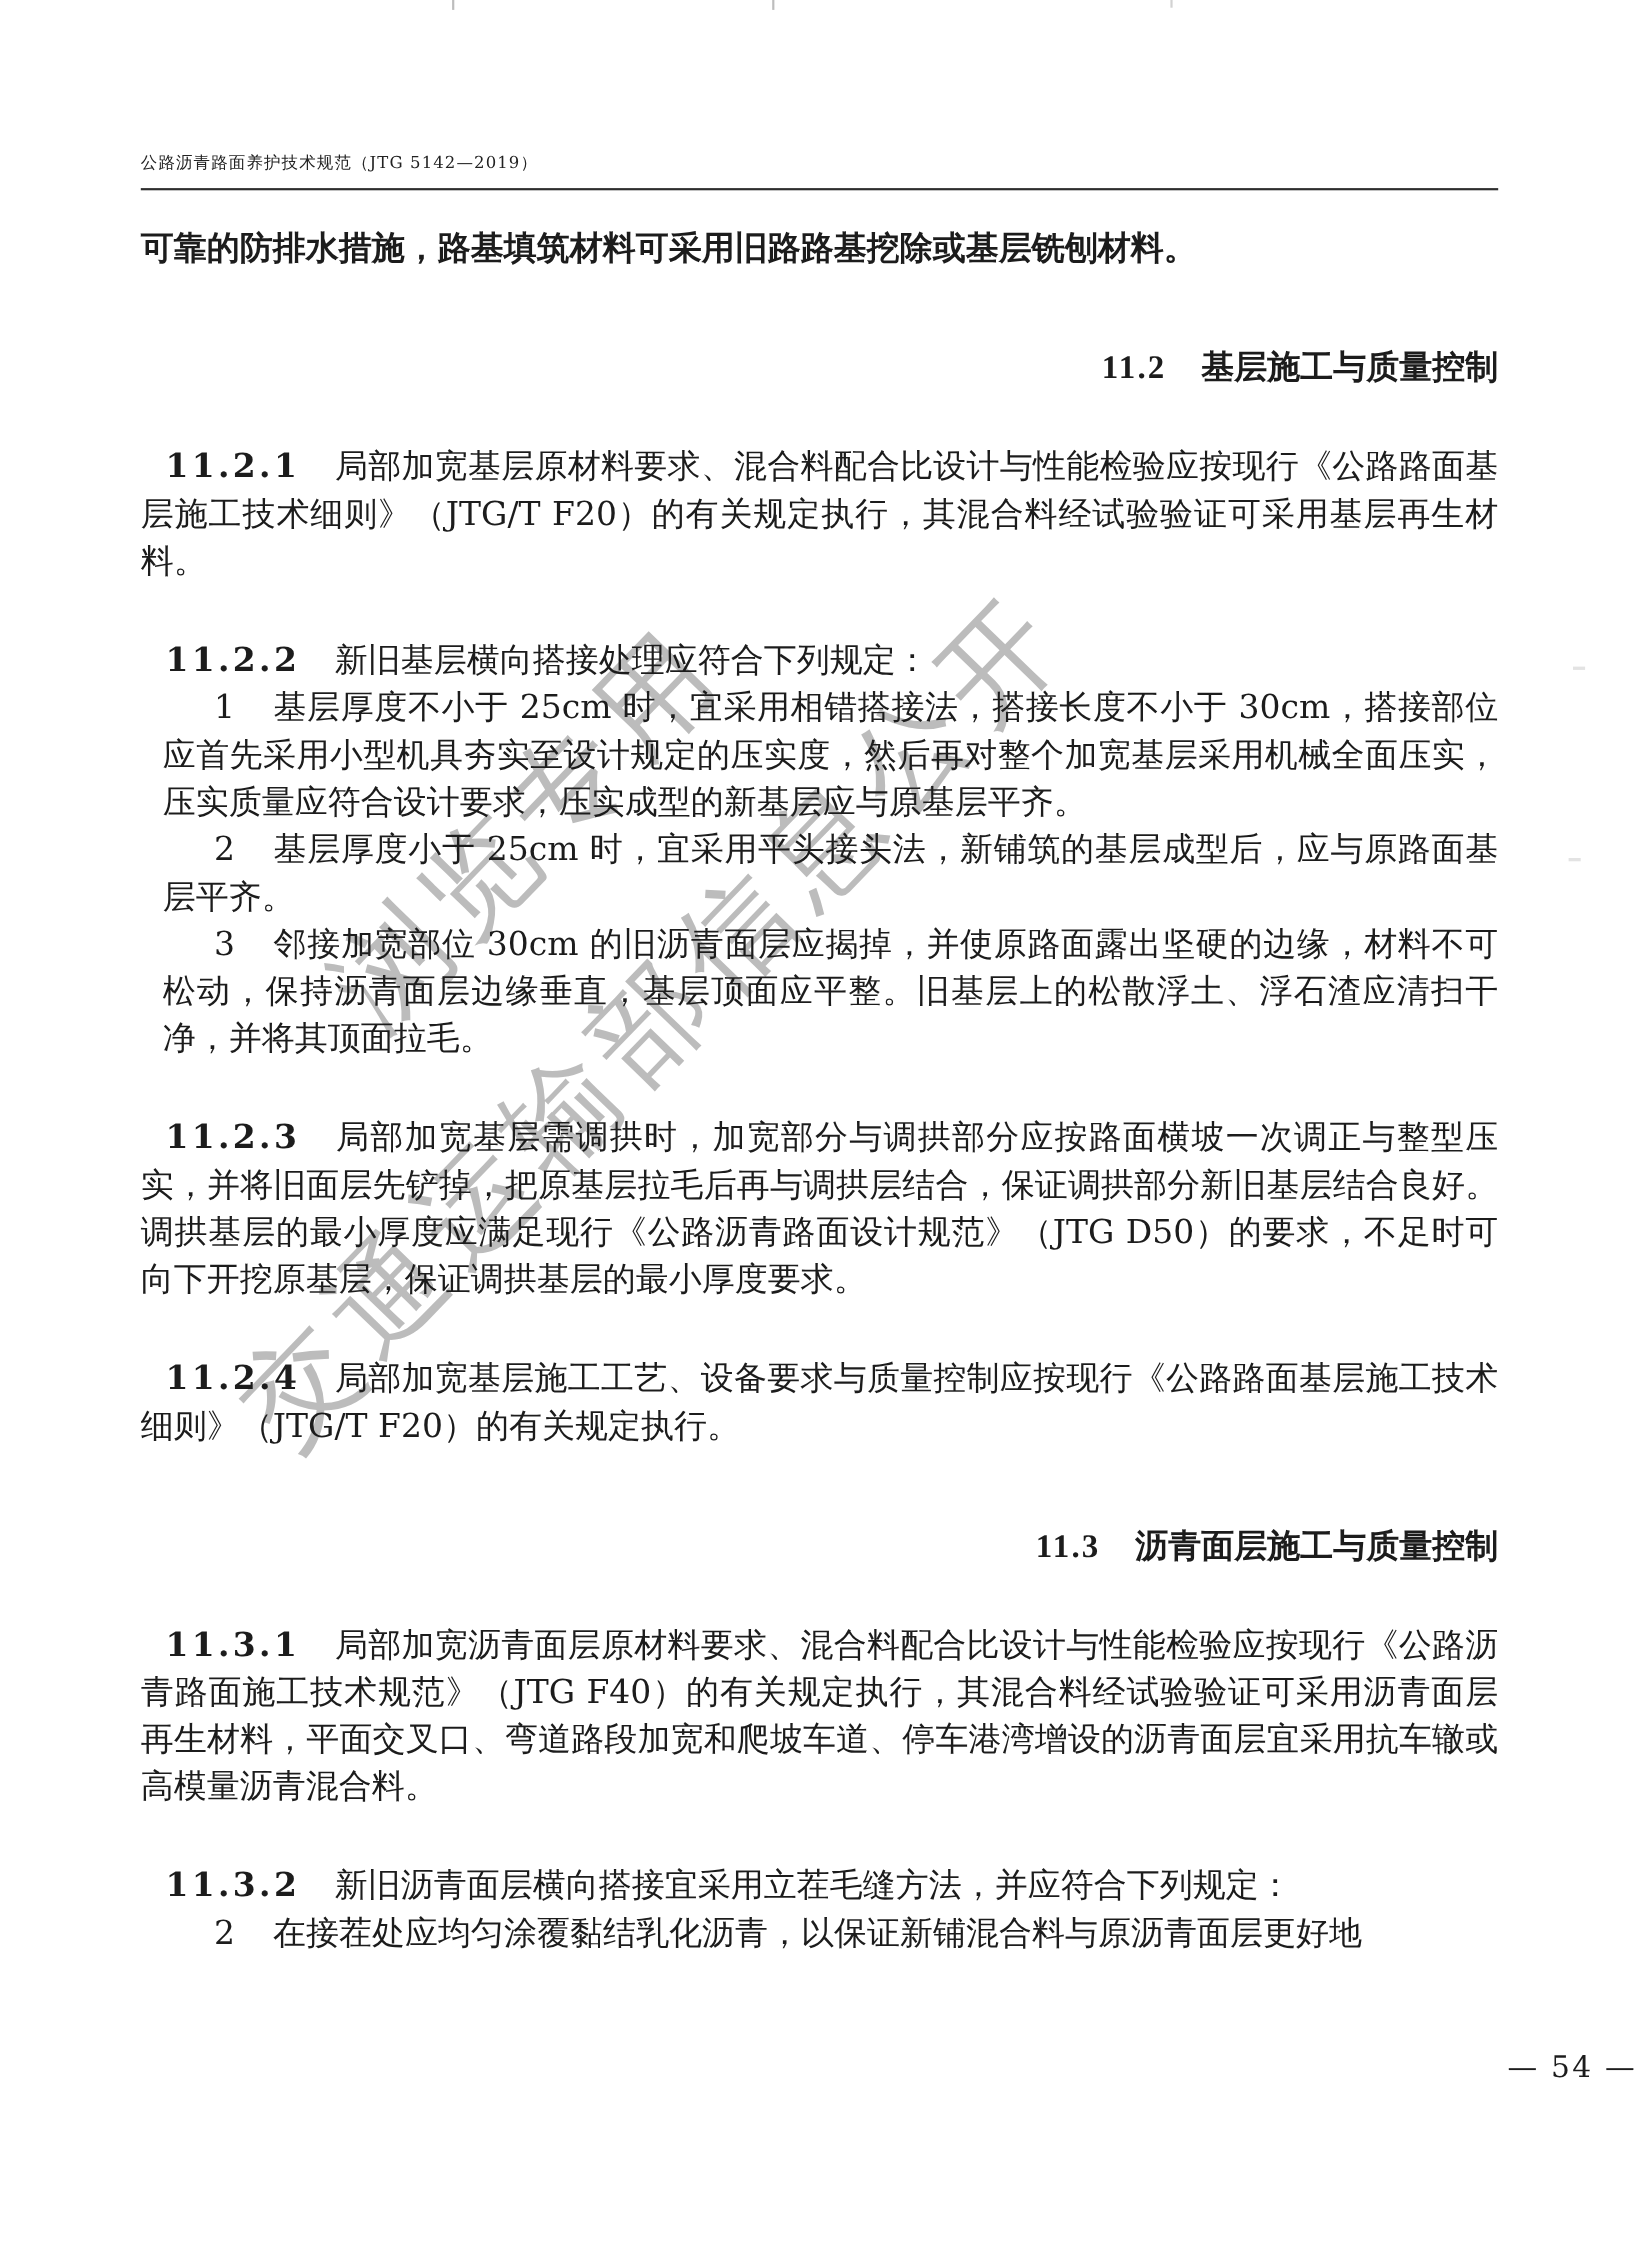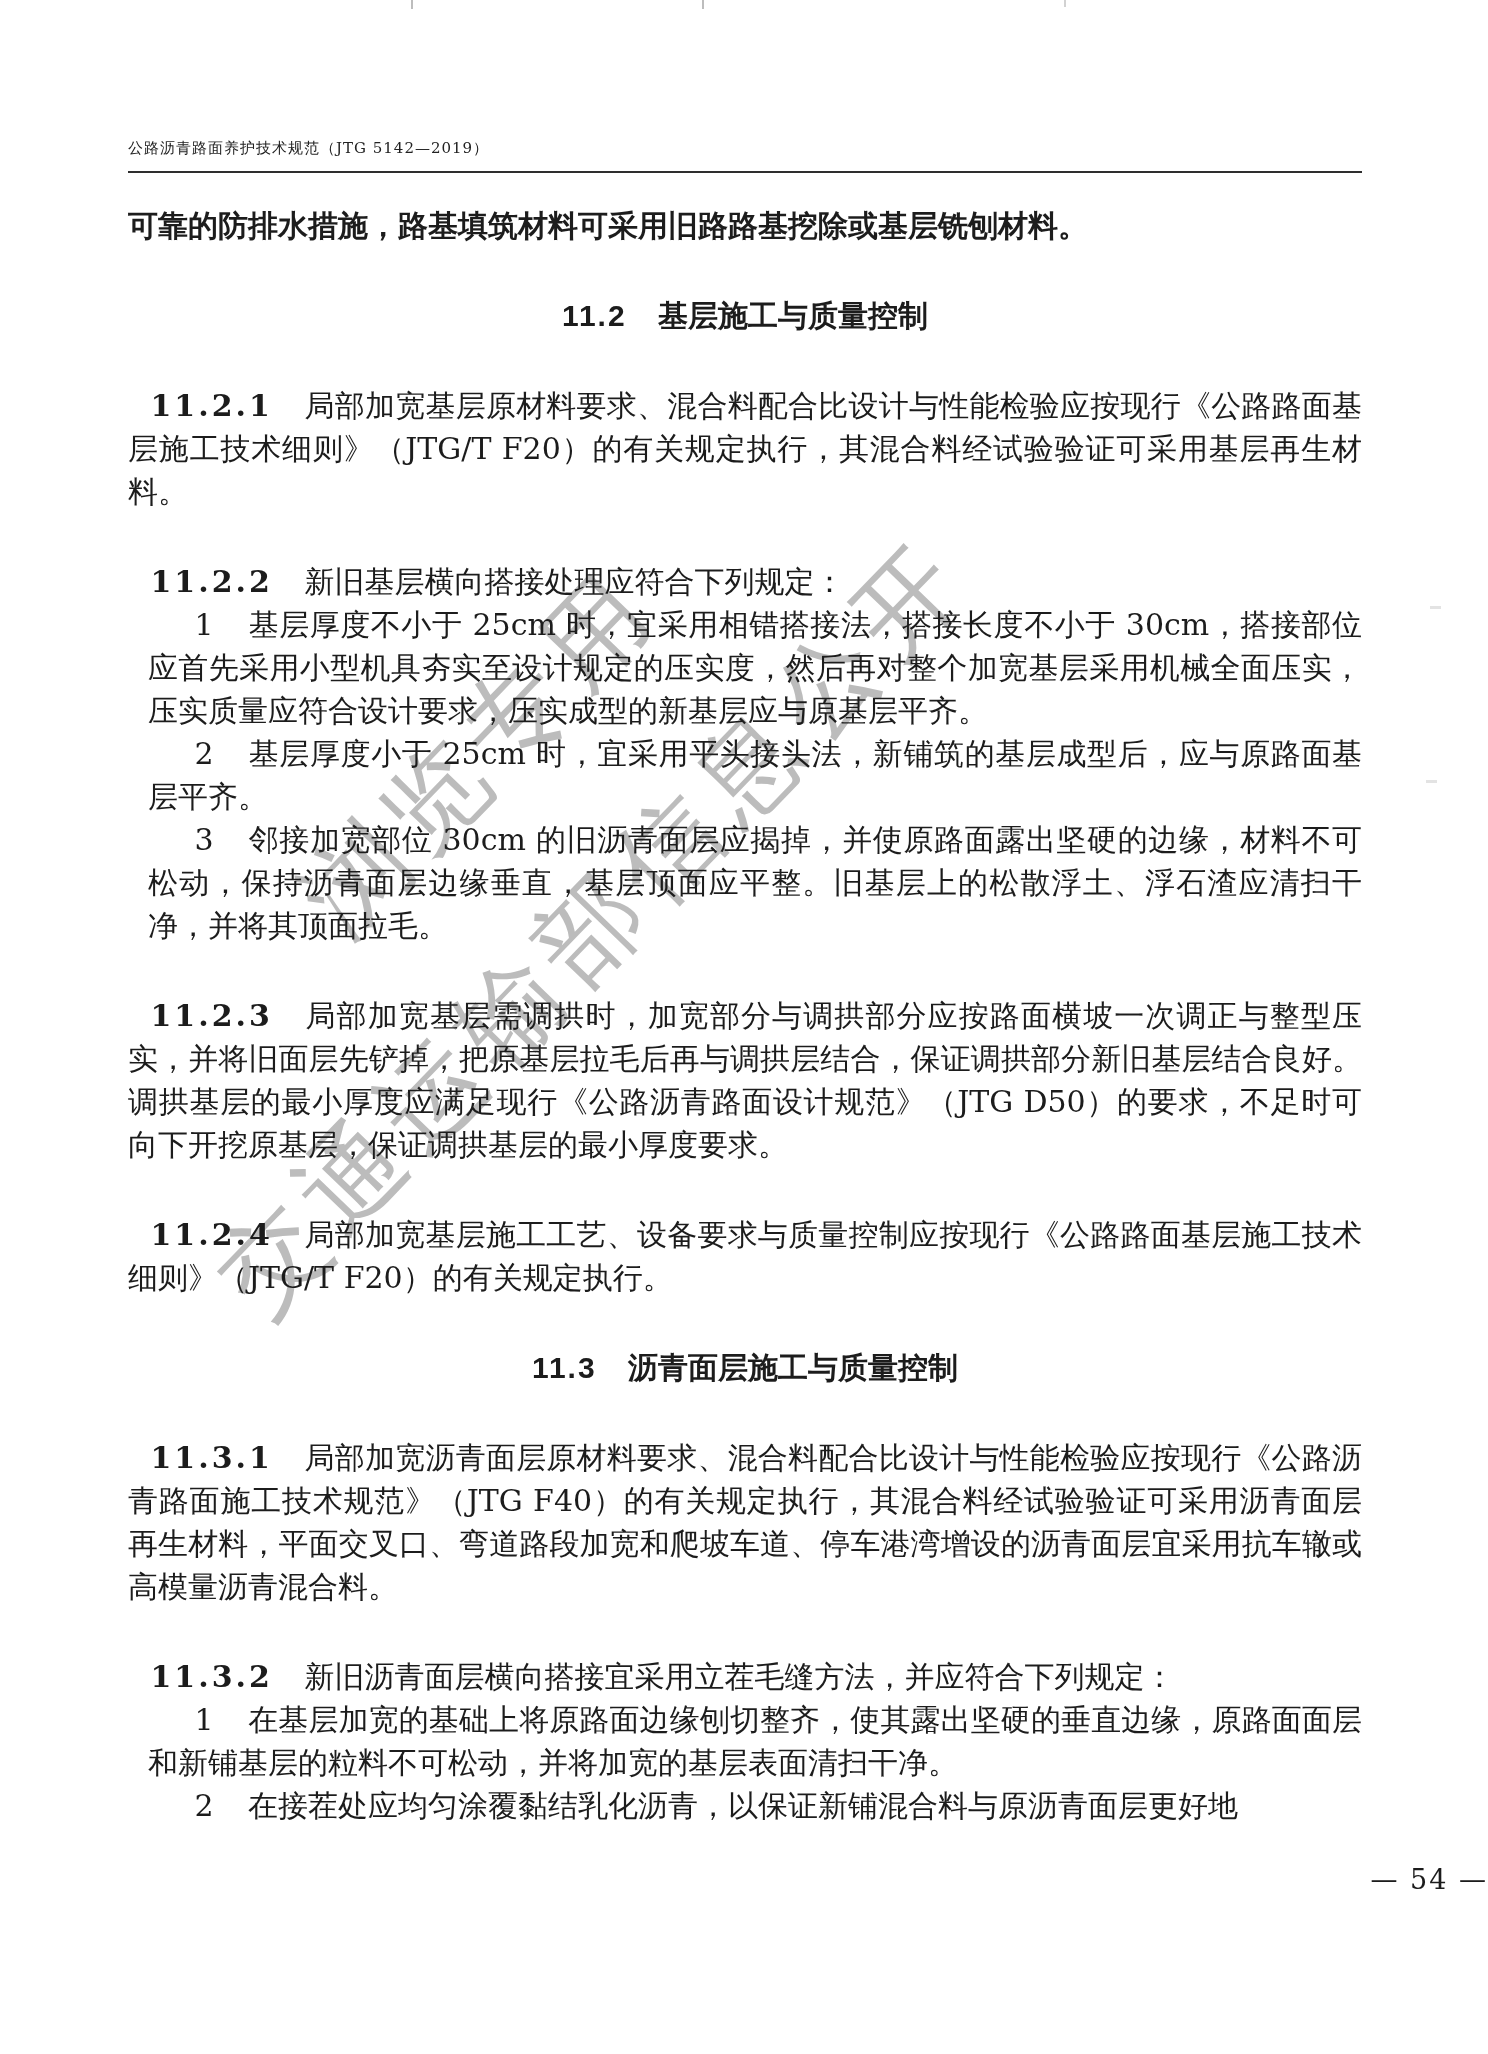--- a/index.html
+++ b/index.html
@@ -38,25 +38,25 @@
     line-height: 43px;
     text-align: justify;
     margin: 0;
   }
   .intro {
     margin-top: 31px;
     text-indent: 0;
     font-weight: bold;
   }
   .sec-h {
-    font-family: Liberation Sans, sans-serif;
+    font-family: Liberation Serif, serif;
     font-weight: 700;
-    margin-top: 47px;
+    margin-top: 66px;
     margin-bottom: 47px;
-    text-align: center;
+    text-align: right;
   }
   .sec-h .h-num {
     margin-right: 1.05em;
     letter-spacing: 2px;
   }
   .clause {
     margin-top: 47px;
     text-indent: 0.75em;
   }
   .c-num {
@@ -186,23 +186,20 @@
     </div>
 
     <p class="clause">
       <span class="c-num">11.3.1</span><span>局部加宽沥青面层原材料要求、混合料配合比设计与性能检验应按现行《公路沥青路面施工技术规范》（JTG F40）的有关规定执行，其混合料经试验验证可采用沥青面层再生材料，平面交叉口、弯道路段加宽和爬坡车道、停车港湾增设的沥青面层宜采用抗车辙或高模量沥青混合料。</span>
     </p>
 
     <p class="clause">
       <span class="c-num">11.3.2</span><span>新旧沥青面层横向搭接宜采用立茬毛缝方法，并应符合下列规定：</span>
     </p>
     <p class="item">
-      <span class="i-num">1</span><span>在基层加宽的基础上将原路面边缘刨切整齐，使其露出坚硬的垂直边缘，原路面面层和新铺基层的粒料不可松动，并将加宽的基层表面清扫干净。</span>
-    </p>
-    <p class="item">
       <span class="i-num">2</span><span>在接茬处应均匀涂覆黏结乳化沥青，以保证新铺混合料与原沥青面层更好地</span>
     </p>
 
   </div>
 
   <div class="page-footer">— 54 —</div>
 
 </div>
 
 </body></html>

